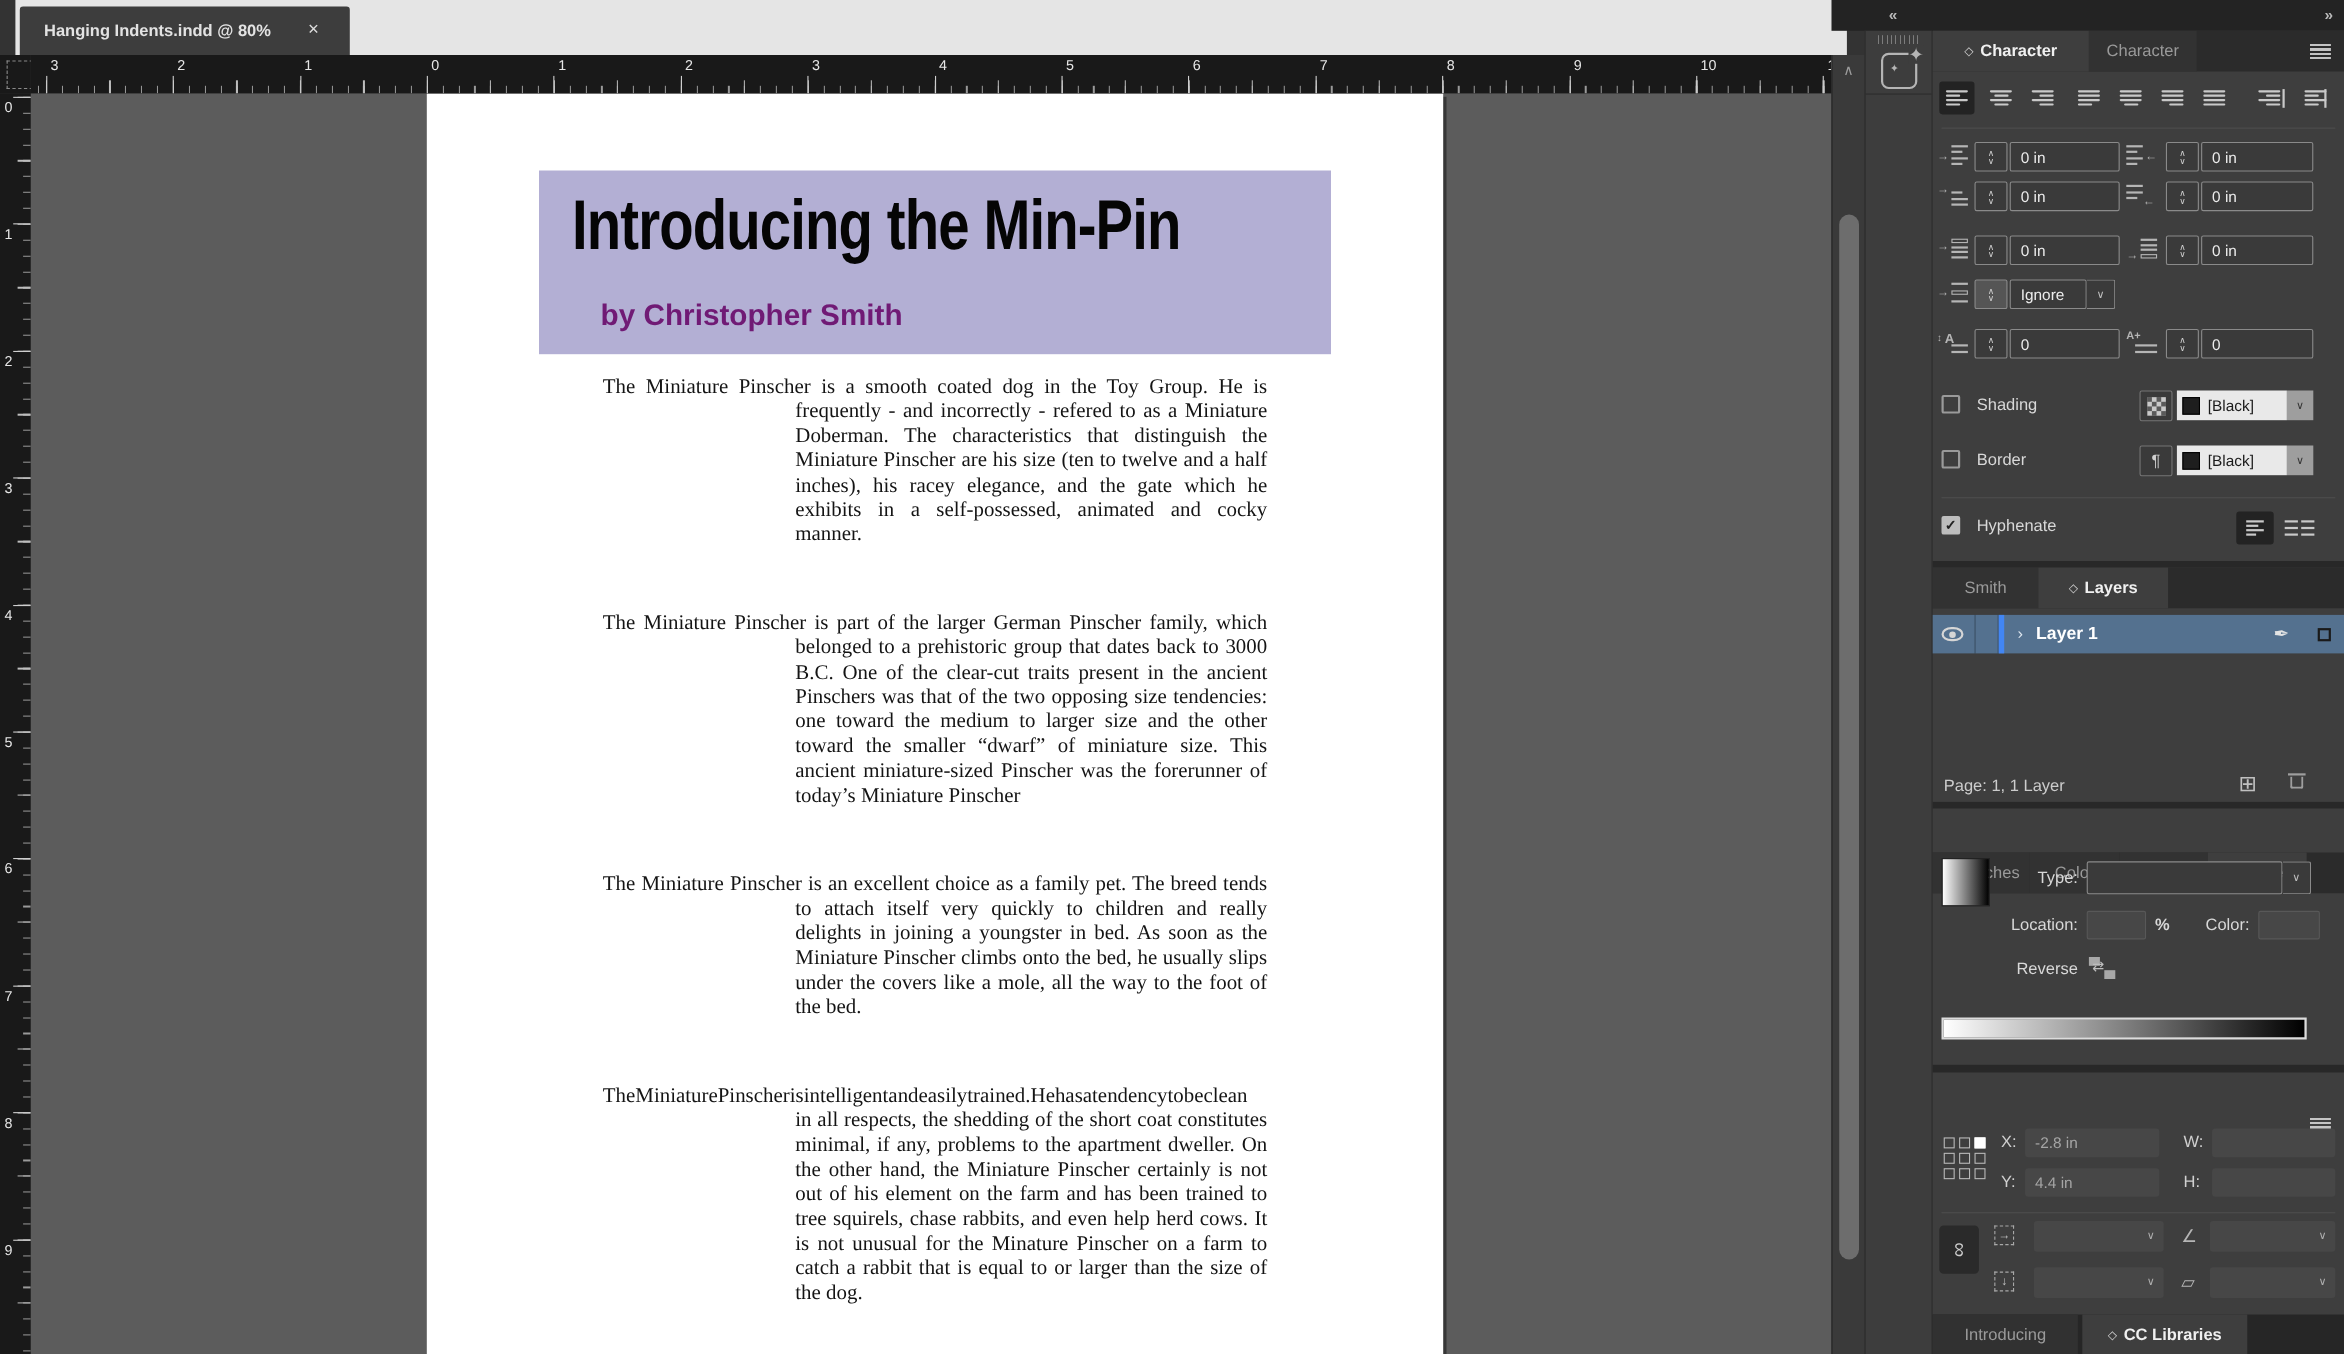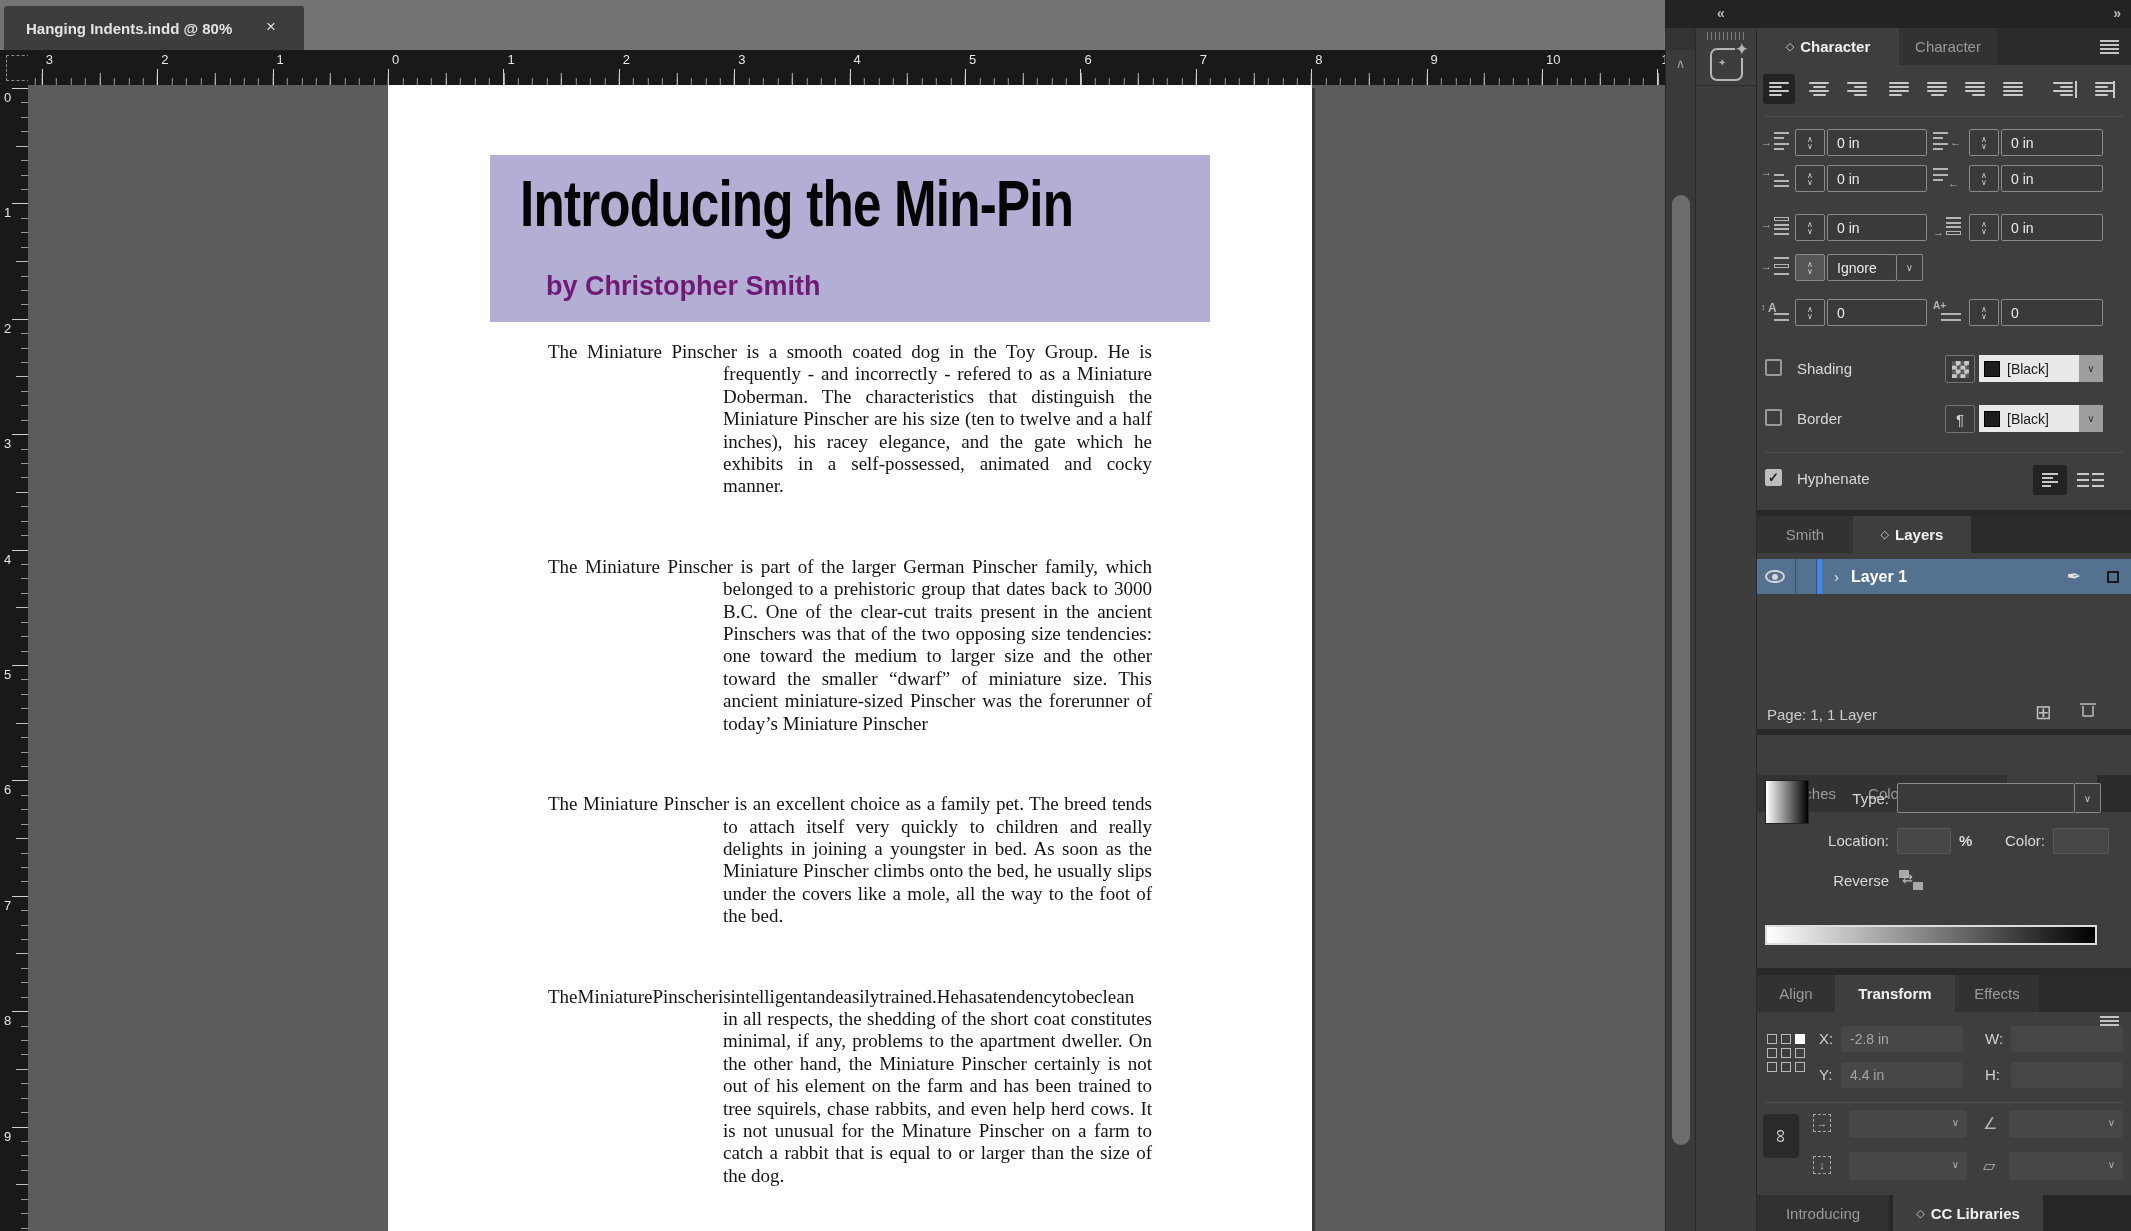--- a/index.html
+++ b/index.html
@@ -2,21 +2,21 @@
 <html><head>
 <meta charset="utf-8">
 <style>
   * { margin:0; padding:0; box-sizing:border-box; }
   html,body { width:2131px; height:1231px; overflow:hidden; background:#333;
     font-family:"Liberation Sans", sans-serif; -webkit-font-smoothing:antialiased; }
   #app { position:relative; width:2131px; height:1231px; background:#333; }
 
   
   #doc-region { position:absolute; left:0; top:0; width:1665px; height:1231px; }
-  #tab-strip { position:absolute; left:0; top:0; width:1665px; height:50px; background:#737373; }
+  #tab-strip { position:absolute; left:14px; top:0; width:1665px; height:50px; background:#e5e5e5; }
   #doc-tab { position:absolute; left:4px; top:6px; width:300px; height:44px; background:#3d3d3d;
     border-radius:3px 3px 0 0; display:flex; align-items:center; }
   #doc-tab .tab-title { margin-left:22px; font-size:15px; font-weight:bold; color:#e3e3e3; white-space:nowrap; }
   #doc-tab .tab-close { position:absolute; right:28px; top:11px; font-size:17px; color:#dcdcdc; cursor:default; }
 
   .ruler { background:#191919; position:absolute; overflow:hidden; }
   #ruler-top { left:28px; top:50px; width:1637px; height:35px; }
   #ruler-left { left:0; top:85px; width:28px; height:1146px; }
   #ruler-corner { position:absolute; left:0; top:50px; width:28px; height:35px; background:#191919; }
   #ruler-corner .corner-box { position:absolute; left:6px; top:5px; width:24px; height:26px;
@@ -616,32 +616,20 @@
     <div class="glabel" style="left:40px; top:844px; width:92px;">Reverse</div>
     <div class="reverse-icon" style="left:142px; top:841px;">
       <span class="sq1"></span>
         <span class="sq2"></span>
       <span class="arrows">⇄</span>
     </div>
     <div class="grad-ramp" style="left:8px; top:897px; width:332px;"></div>
 
     <div class="panel-gap" style="top:940px; height:7px;"></div>
 
-    <div class="tabbar" style="top:947px;">
-      <div class="tab" style="left:0; width:78px;">
-        <span>Align</span>
-      </div>
-      <div class="tab active" style="left:78px; width:120px;">
-        <span>Transform</span>
-      </div>
-      <div class="tab" style="left:198px; width:84px;">
-        <span>Effects</span>
-      </div>
-
-    </div>
     <div class="proxy" style="left:10px; top:1006px;">
       <i></i>
         <i></i>
         <i class="fill"></i>
         <i></i>
         <i></i>
         <i></i>
         <i></i>
         <i></i>
         <i></i>

